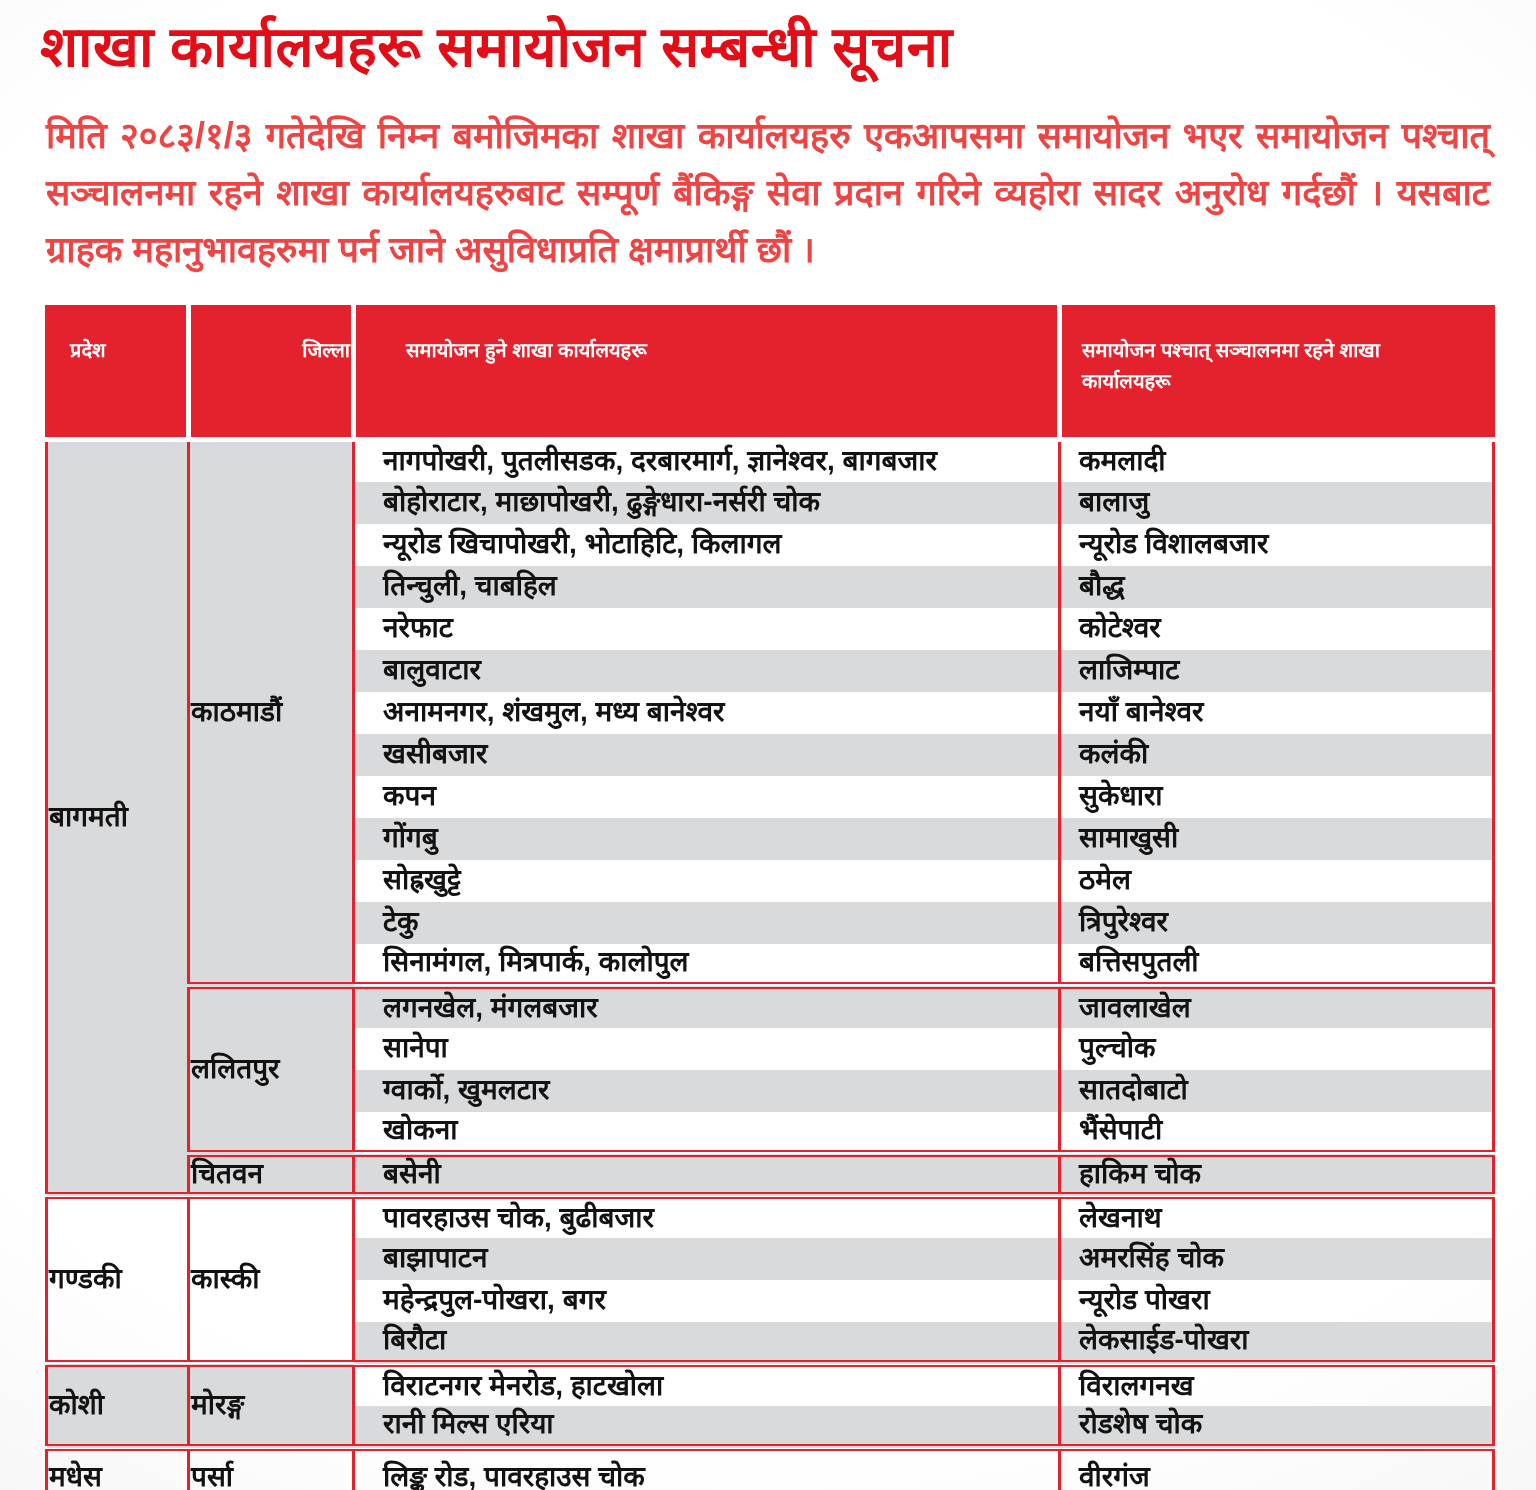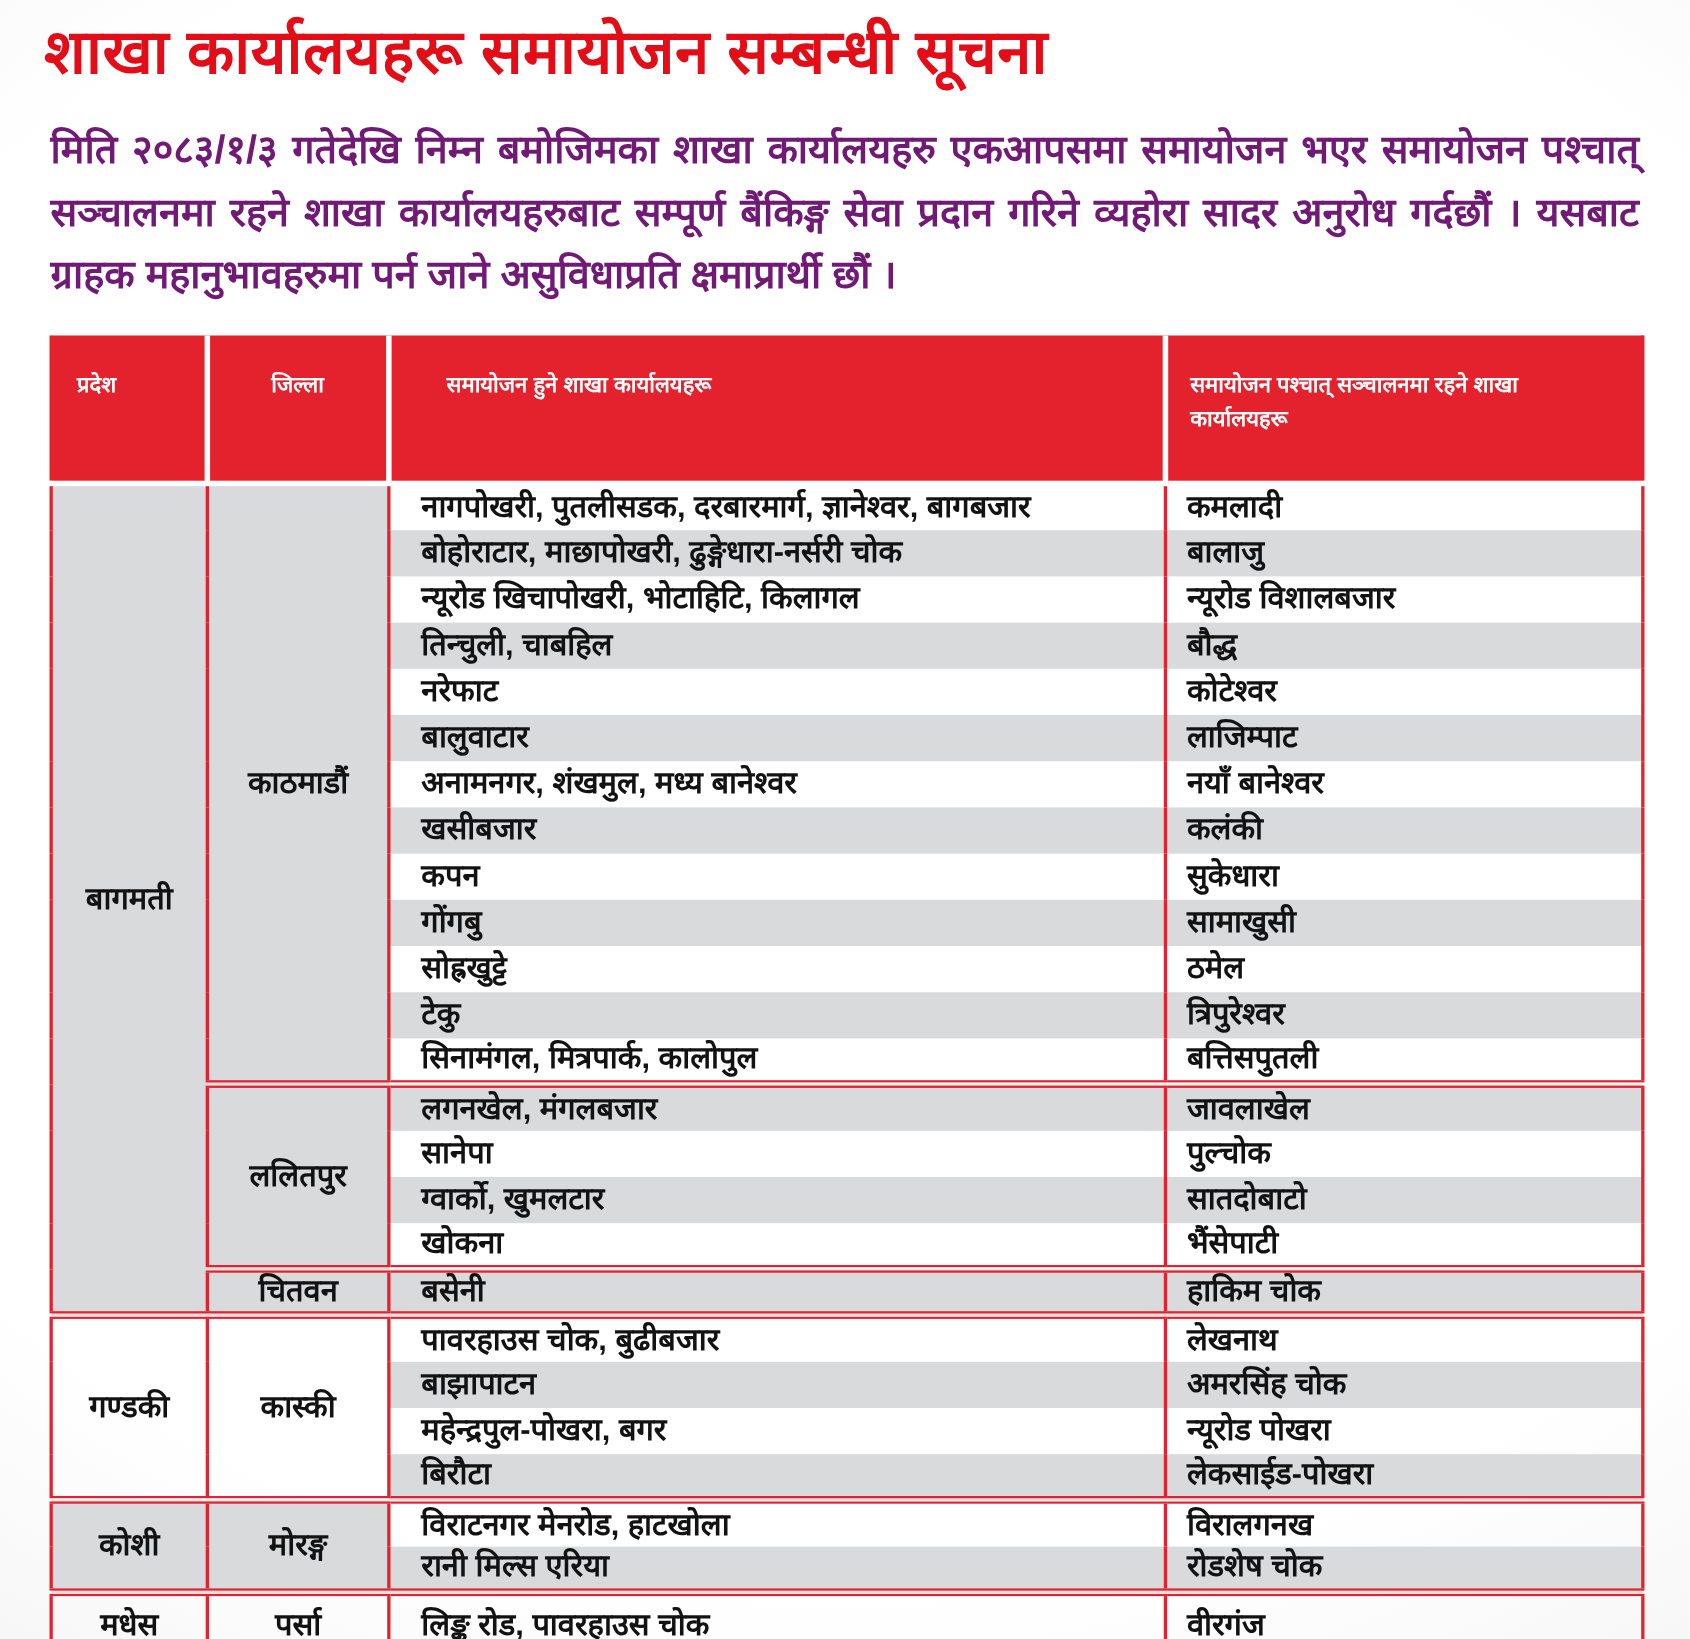--- a/index.html
+++ b/index.html
@@ -24,21 +24,21 @@
     font-weight:bold;
     color:var(--title-red);
     letter-spacing:0.5px;
   }
   .intro{
     margin:26px 46px 0 46px;
     font-size:36px;
     font-weight:600;
     line-height:1.58;
     text-align:justify;
-    color:#701a75;
+    color:#ef4444;
   }
   table.notice{
     table-layout:fixed;
     border-collapse:collapse;
     width:1447px;
     margin:26px 0 0 45px;
     border-left:3px solid var(--red);
     border-right:3px solid var(--red);
     border-bottom:7px double var(--red);
     font-size:28px;
@@ -57,36 +57,36 @@
     padding-top:30px;
     font-size:20px;
     font-weight:bold;
     text-align:left;
     border-right:5px solid #ffffff;
     border-bottom:5px solid #ffffff;
     line-height:1.55;
   }
   thead th:last-child{ border-right:3px solid var(--red); }
   th.h-province{ padding-left:22px; }
-  th.h-district{ text-align:center; padding-left:0; }
+  th.h-district{ text-align:right; padding-left:0; }
   th.h-merging{ padding-left:50px; }
   th.h-remaining{ padding-left:20px; padding-right:30px; }
 
   tbody td{
     border-left:3px solid var(--red);
     border-right:3px solid var(--red);
     vertical-align:middle;
     height:42px;
     line-height:1.1;
   }
   tbody tr:last-child{ height:60px; }
   tr.section-start td{ border-top:7px double var(--red); }
   td.cell-gray{ background:var(--gray);margin-top:33px; }
   td.cell-white{ background:transparent; }
-  td.province-cell, td.district-cell{ text-align:center; }
+  td.province-cell, td.district-cell{ text-align:left; }
   td.merging-cell{ padding-left:28px; }
   td.remaining-cell{ padding-left:18px; }
 </style>
 </head>
 <body>
 
 <h1 class="page-title">शाखा कार्यालयहरू समायोजन सम्बन्धी सूचना</h1>
 
 <p class="intro">मिति २०८३/१/३ गतेदेखि निम्न बमोजिमका शाखा कार्यालयहरु एकआपसमा समायोजन भएर समायोजन पश्चात् सञ्चालनमा रहने शाखा कार्यालयहरुबाट सम्पूर्ण बैंकिङ्ग सेवा प्रदान गरिने व्यहोरा सादर अनुरोध गर्दछौं । यसबाट ग्राहक महानुभावहरुमा पर्न जाने असुविधाप्रति क्षमाप्रार्थी छौं ।</p>
 

